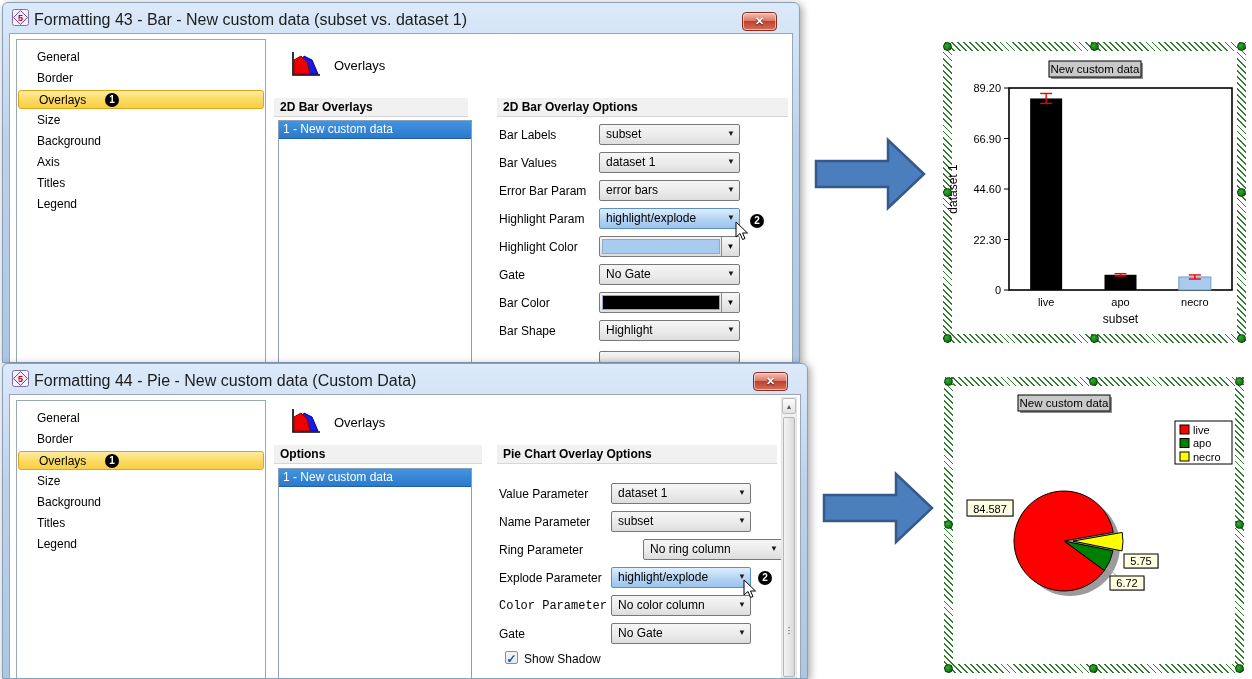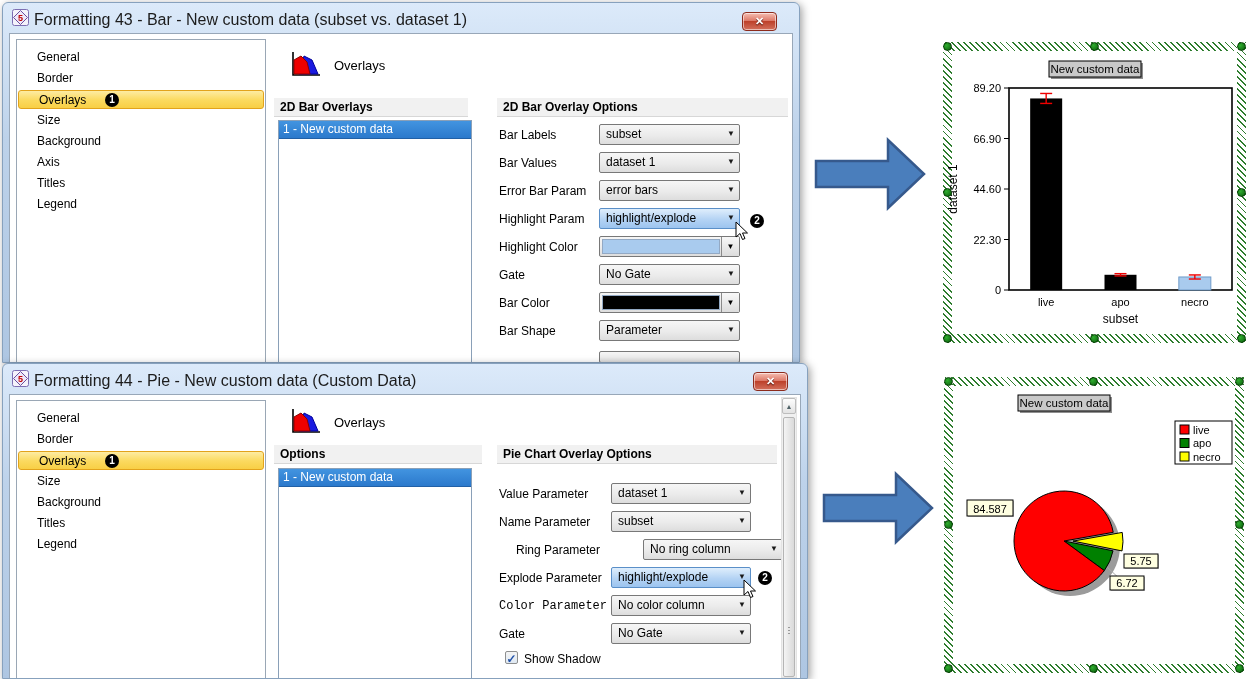--- a/index.html
+++ b/index.html
@@ -162,21 +162,21 @@
     </div>
 
     <div class="frow-label" style="left:489px;top:262px;">Bar Color</div>
     <div class="combo" style="left:589px;top:258px;">
       <span class="swatch" style="background: rgb(0, 0, 0);"></span>
       <span class="arrbtn">▼</span>
     </div>
 
     <div class="frow-label" style="left:489px;top:290px;">Bar Shape</div>
     <div class="combo" style="left:589px;top:286px;">
-      <span class="val">Parameter</span>
+      <span class="val">Highlight</span>
       <span class="arr">▼</span>
     </div>
 
     <div class="combo" style="left:589px;top:317px;height:12px;"></div>
   </div>
 </div>
 
 <div class="win" style="left:2px;top:363px;width:806px;height:316px;">
   <div class="titlebar">
     <svg class="app-icon" viewBox="0 0 17 17">
@@ -220,21 +220,21 @@
       <span class="val">dataset 1</span>
       <span class="arr">▼</span>
     </div>
 
     <div class="frow-label" style="left:489px;top:120px;">Name Parameter</div>
     <div class="combo" style="left:601px;top:116px;width:140px;">
       <span class="val">subset</span>
       <span class="arr">▼</span>
     </div>
 
-    <div class="frow-label" style="left:506px;top:148px;">Ring Parameter</div>
+    <div class="frow-label" style="left:489px;top:148px;">Ring Parameter</div>
     <div class="combo" style="left:601px;top:144px;width:140px;margin-left:32px;">
       <span class="val">No ring column</span>
       <span class="arr">▼</span>
     </div>
 
     <div class="frow-label" style="left:489px;top:176px;">Explode Parameter</div>
     <div class="combo hl" style="left:601px;top:172px;width:140px;">
       <span class="val">highlight/explode</span>
       <span class="arr">▼</span>
     </div>

